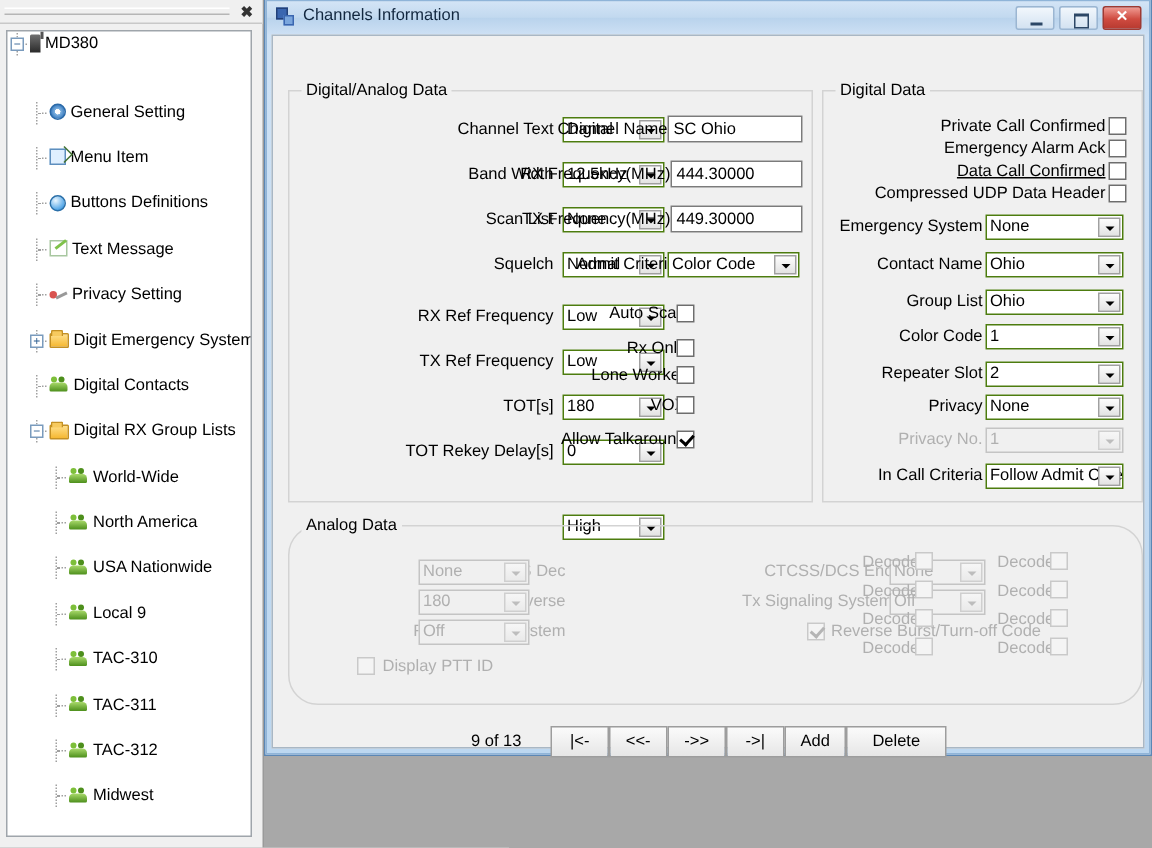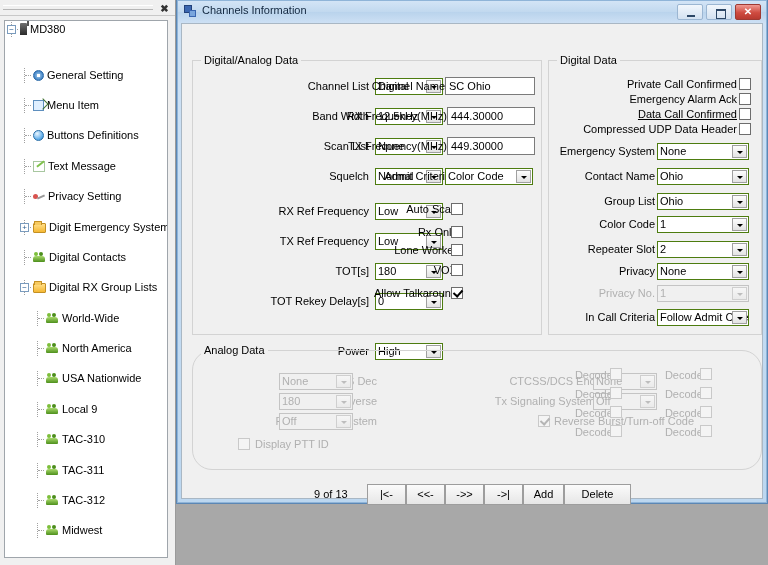--- a/index.html
+++ b/index.html
@@ -293,21 +293,21 @@
       <span class="glyph">✕</span>
     </div>
   </div>
 
   <div id="client">
 
     <div class="group" id="grp-da">
       <span class="glegend">Digital/Analog Data</span>
       <div id="da-left">
             <div class="row" style="left: 0px; top: 17px; width: 260px;">
-              <span class="lbl" style="right: 84px; width: 160px;">Channel List</span>
+              <span class="lbl" style="right: 84px; width: 160px;">Channel Text</span>
               <div class="combo" style="left: 182px; top: 0px; width: 68px;"><span>Digital</span><span class="arrow"></span></div>
             </div>
             <div class="row" style="left: 0px; top: 47px; width: 260px;">
               <span class="lbl" style="right: 84px; width: 160px;">Band Width</span>
               <div class="combo" style="left: 182px; top: 0px; width: 68px;"><span>12.5kHz</span><span class="arrow"></span></div>
             </div>
             <div class="row" style="left: 0px; top: 77px; width: 260px;">
               <span class="lbl" style="right: 84px; width: 160px;">Scan List</span>
               <div class="combo" style="left: 182px; top: 0px; width: 68px;"><span>None</span><span class="arrow"></span></div>
             </div>
@@ -325,21 +325,20 @@
             </div>
             <div class="row" style="left: 0px; top: 202px; width: 260px;">
               <span class="lbl" style="right: 84px; width: 160px;">TOT[s]</span>
               <div class="combo" style="left: 182px; top: 0px; width: 68px;"><span>180</span><span class="arrow"></span></div>
             </div>
             <div class="row" style="left: 0px; top: 232px; width: 260px;">
               <span class="lbl" style="right: 84px; width: 160px;">TOT Rekey Delay[s]</span>
               <div class="combo" style="left: 182px; top: 0px; width: 68px;"><span>0</span><span class="arrow"></span></div>
             </div>
             <div class="row" style="left: 0px; top: 282px; width: 260px;">
-              <span class="lbl" style="right: 84px; width: 160px;">Power</span>
               <div class="combo" style="left: 182px; top: 0px; width: 68px;"><span>High</span><span class="arrow"></span></div>
             </div>
           </div>
       <div id="da-right">
             <div class="row" style="left: 180px; top: 17px; width: 168px;">
               <span class="lbl" style="right: 96px; width: 110px;">Channel Name</span>
               <div class="tbox" style="left: 72px; top: -1px; width: 90px;">SC Ohio</div>
             </div>
             <div class="row" style="left: 180px; top: 47px; width: 168px;">
               <span class="lbl" style="right: 94px; width: 110px;">RX Frequency(MHz)</span>

